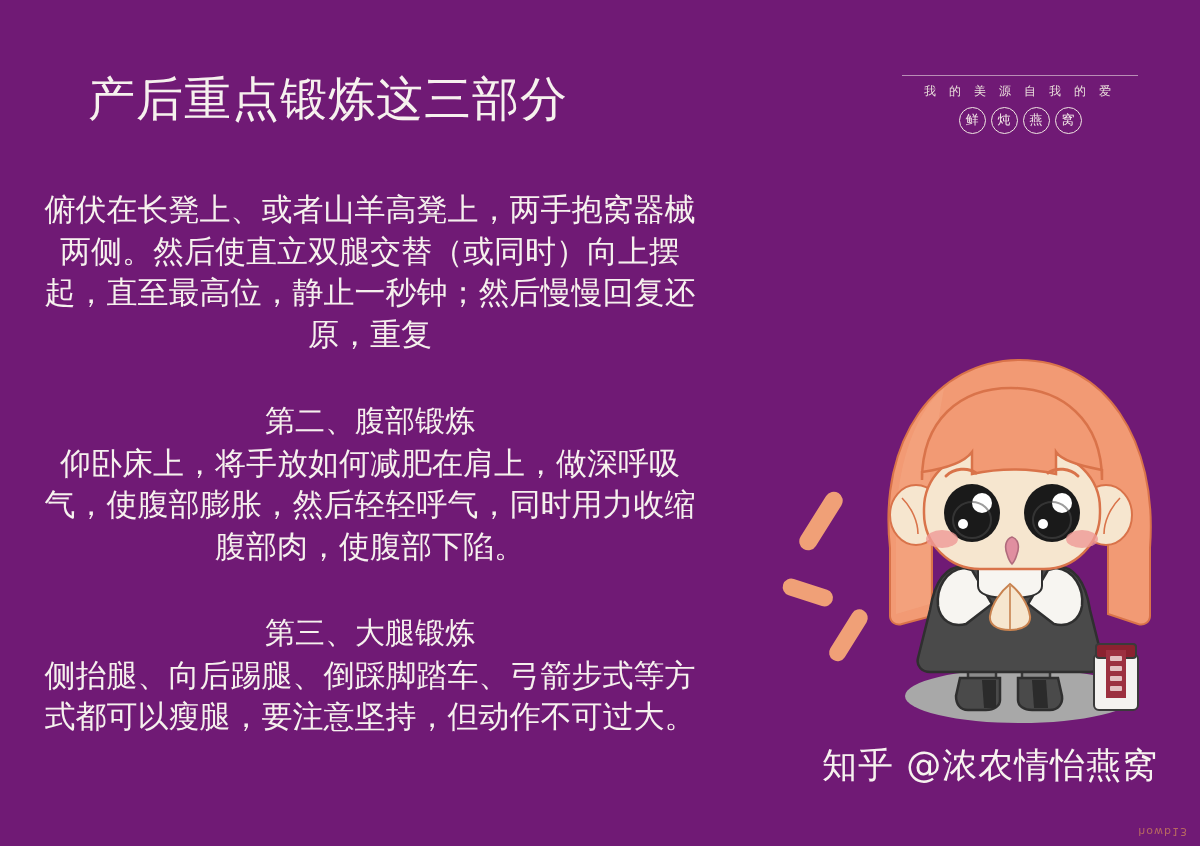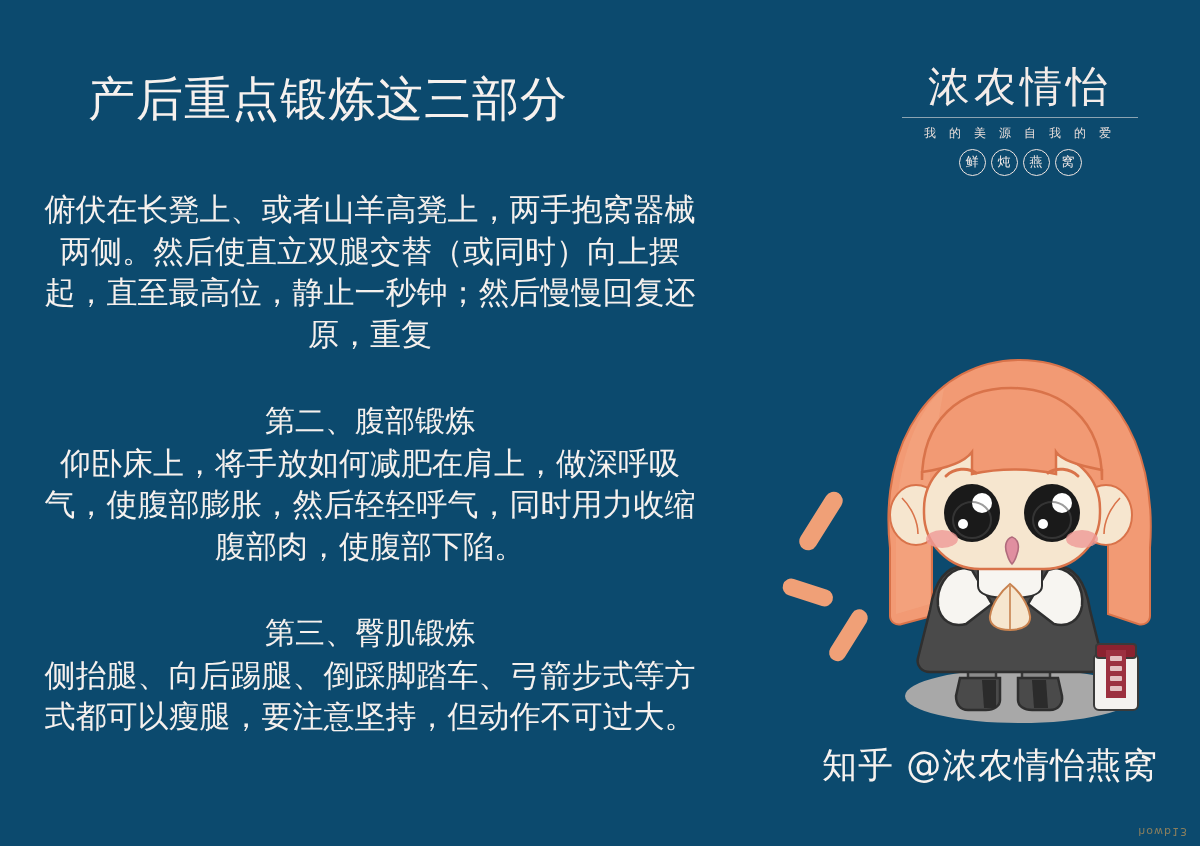--- a/index.html
+++ b/index.html
@@ -4,21 +4,21 @@
 <style>
   html, body {
     margin: 0;
     padding: 0;
     background: #ffffff;
   }
   #poster {
     position: relative;
     width: 1200px;
     height: 846px;
-    background: #0c4a6e;
+    background: #701a75;
     overflow: hidden;
     font-family: "DejaVu Sans", "Liberation Sans", sans-serif;
     color: #f7f2ef;
   }
 
   
   #title {
     position: absolute;
     left: 88px;
     top: 72px;
@@ -125,42 +125,41 @@
   #illustration svg { display: block; width: 100%; height: 100%; }
 </style>
 </head>
 <body>
 
 <div id="poster">
 
   <div id="title">产后重点锻炼这三部分</div>
 
   <div id="brand">
-    <div id="brand-name">浓农情怡</div>
     <div id="brand-rule"></div>
     <div id="brand-tagline">我 的 美    源 自 我 的 爱</div>
     <div id="brand-badges">
       <span class="badge-char">鲜</span>
       <span class="badge-char">炖</span>
       <span class="badge-char">燕</span>
       <span class="badge-char">窝</span>
     </div>
   </div>
 
   <div class="section" id="section-1">
     <div class="sec-body">俯伏在长凳上、或者山羊高凳上，两手抱窝器械两侧。然后使直立双腿交替（或同时）向上摆起，直至最高位，静止一秒钟；然后慢慢回复还原，重复</div>
   </div>
 
   <div class="section" id="section-2">
     <div class="sec-head">第二、腹部锻炼</div>
     <div class="sec-body">仰卧床上，将手放如何减肥在肩上，做深呼吸气，使腹部膨胀，然后轻轻呼气，同时用力收缩腹部肉，使腹部下陷。</div>
   </div>
 
   <div class="section" id="section-3">
-    <div class="sec-head">第三、臀肌锻炼</div>
+    <div class="sec-head">第三、大腿锻炼</div>
     <div class="sec-body">侧抬腿、向后踢腿、倒踩脚踏车、弓箭步式等方式都可以瘦腿，要注意坚持，但动作不可过大。</div>
   </div>
 
   <div id="illustration">
     <svg viewBox="0 0 440 430" xmlns="http://www.w3.org/2000/svg">
 
       <g>
         <rect x="52" y="140" width="18" height="66" rx="9" fill="#f0a077" transform="rotate(32 61 173)"></rect>
         <rect x="40" y="218" width="17" height="52" rx="8.5" fill="#f0a077" transform="rotate(108 48 244)"></rect>
         <rect x="80" y="258" width="17" height="58" rx="8.5" fill="#f0a077" transform="rotate(32 88 287)"></rect>

